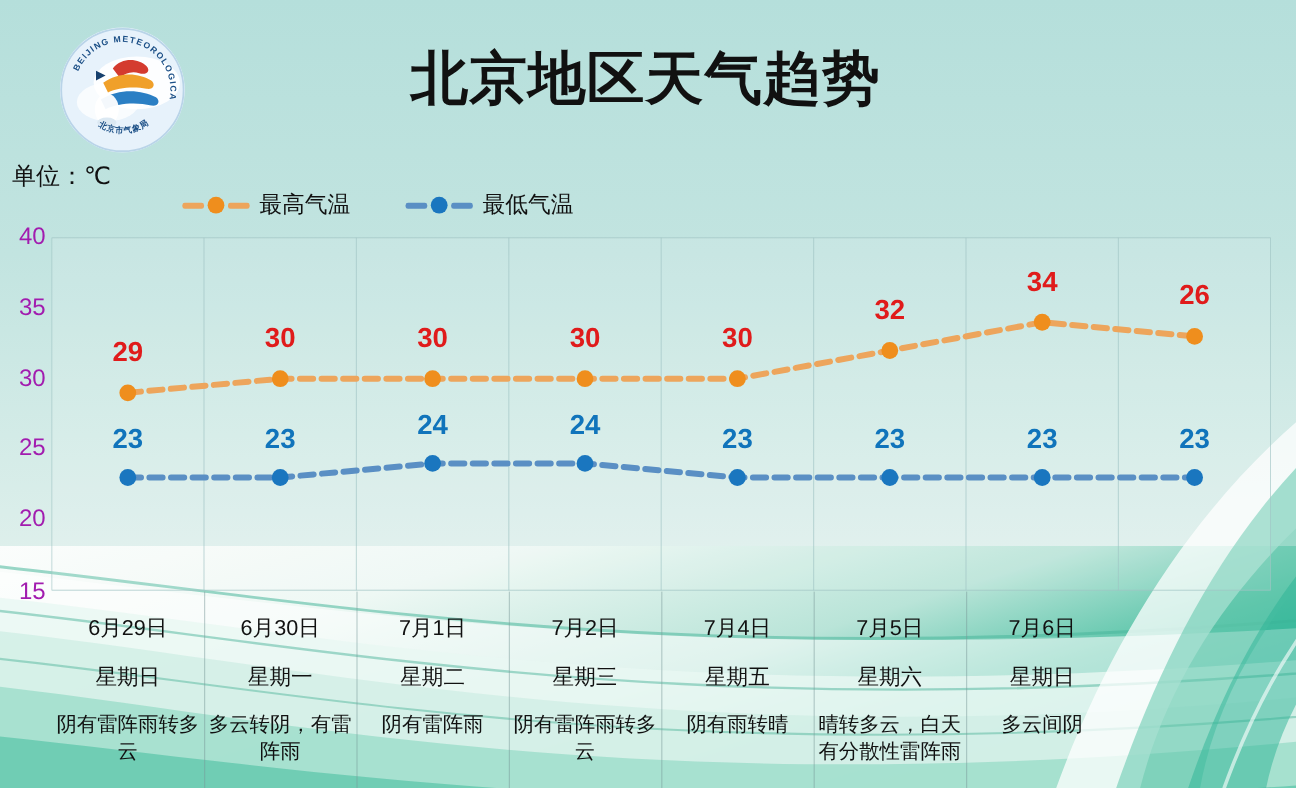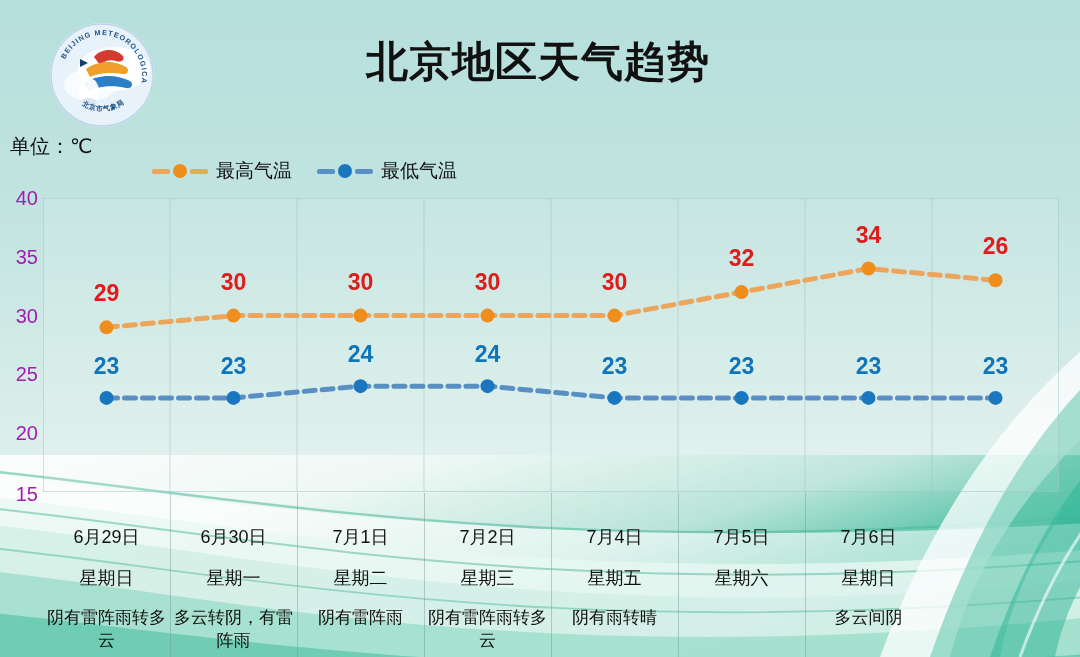--- a/index.html
+++ b/index.html
@@ -19,37 +19,37 @@
   .logo {
     position:absolute; left:50px; top:23px; width:104px; height:104px;
     border-radius:50%;
     background:radial-gradient(circle at 50% 42%, #ffffff 0%, #eaf4fb 40%, #dbeaf6 62%, #cfe3f4 80%, #c6dff1 100%);
     overflow:hidden;
   }
   .logo svg { position:absolute; inset:0; }
 
   .title {
     position:absolute; left:0; top:34px; width:1076px; text-align:center;
-    font-size:42px; font-weight:bold; color:#111; letter-spacing:1px;
+    font-size:48px; font-weight:bold; color:#111; letter-spacing:1px;
     font-family:"Liberation Sans","DejaVu Sans",sans-serif;
   }
 
   .pub {
     position:absolute; right:28px; top:115px; width:420px; text-align:left;
     font-size:16.5px; color:#1c1c1c; line-height:1.55;
   }
   .pub div { white-space:nowrap; }
 
   .unit {
     position:absolute; left:10px; top:133px;
     font-size:20px; color:#111;
   }
 
   
-  .legend { position:absolute; left:152px; top:158px; height:26px; display:flex; align-items:flex-start; gap:25px; z-index:6;font-family:Liberation Serif, serif; }
+  .legend { position:absolute; left:152px; top:158px; height:26px; display:flex; align-items:flex-start; gap:46px; z-index:6;font-family:Liberation Serif, serif; }
   .lg { display:flex; align-items:center; gap:0; }
   .lg .dash { width:18px; height:5px; border-radius:2px; }
   .lg .dot { width:14px; height:14px; border-radius:50%; margin:0 3px; }
   .lg .txt { font-size:19px; color:#111; margin-left:8px; white-space:nowrap; }
   .lg.high .dash { background:#eda55c; }
   .lg.high .dot  { background:#ef8e1d; }
   .lg.low  .dash { background:#5a8fc4; }
   .lg.low  .dot  { background:#1a76bf; }
 
   
@@ -60,21 +60,21 @@
 
   .dlabel {
     position:absolute; font-size:23px; font-weight:bold; transform:translate(-50%,-50%);
     white-space:nowrap; z-index:6;
   }
   .dlabel.hi { color:#e01b1b; }
   .dlabel.lo { color:#1074bb; }
 
   
   .btable { position:absolute; left:43px; top:493px; width:1016px; height:164px; z-index:5; display:flex; }
-  .bcol { width:127px; position:relative; padding-top:24px; }
+  .bcol { width:127px; position:relative; padding-top:10px; }
   .bcol .sep { position:absolute; left:0; top:0; bottom:0; width:1px; background:rgba(120,150,150,.45); }
   .bcol:first-child .sep { display:none; }
   .bcol .date { text-align:center; font-size:18px; color:#111; margin-top:8px; }
   .bcol .wk   { text-align:center; font-size:18px; color:#111; margin-top:17px; }
   .bcol .cond { text-align:center; font-size:17px; color:#111; margin-top:17px; line-height:1.35; padding:0 4px; }
 </style>
 </head>
 <body>
 
 <svg id="bg" viewBox="0 0 1080 657" preserveAspectRatio="none">
@@ -263,20 +263,21 @@
     <div class="bcol">
       <span class="sep"></span>
       <div class="date">7月4日</div>
       <div class="wk">星期五</div>
       <div class="cond">阴有雨转晴</div>
     </div>
     <div class="bcol">
       <span class="sep"></span>
       <div class="date">7月5日</div>
       <div class="wk">星期六</div>
+      <div class="cond">晴转多云，白天有分散性雷阵雨</div>
     </div>
     <div class="bcol">
       <span class="sep"></span>
       <div class="date">7月6日</div>
       <div class="wk">星期日</div>
       <div class="cond">多云间阴</div>
     </div>
   </div>
 
 </body></html>

